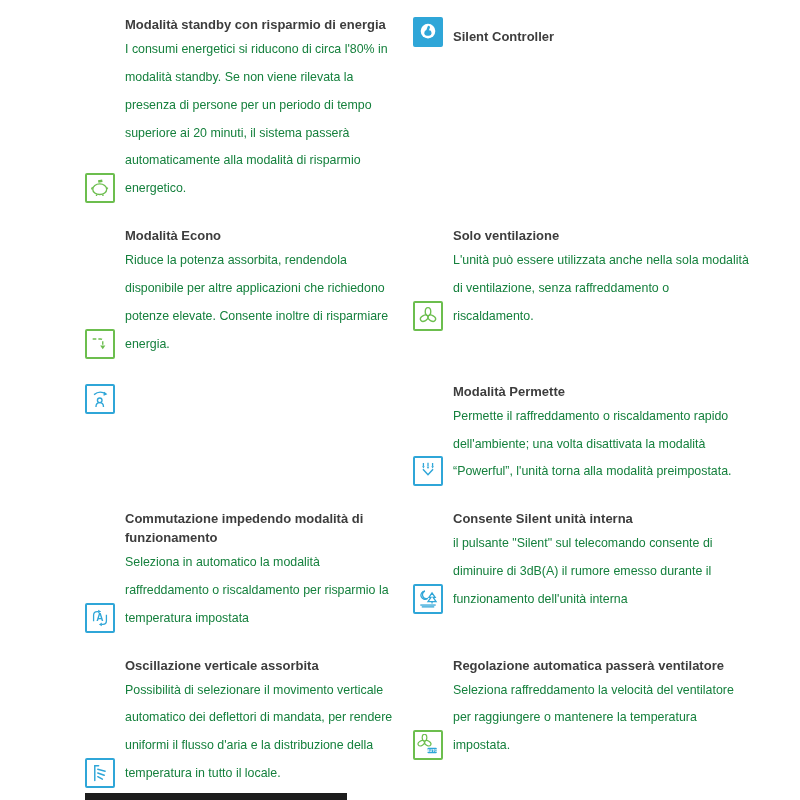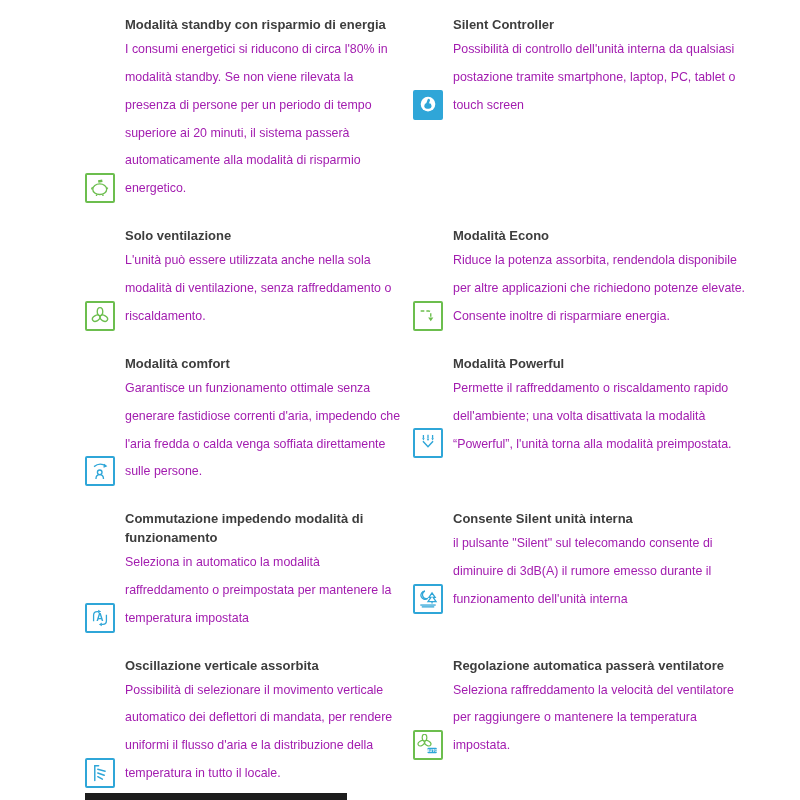--- a/index.html
+++ b/index.html
@@ -31,21 +31,21 @@
   .icon-box svg { display: block; }
   .feature-text { flex: 1; min-width: 0; }
   .feature-title {
     font-size: 13px;
     font-weight: bold;
     color: #3d3d3d;
     line-height: 1.45;
   }
   .feature-desc {
     font-size: 12.4px;
-    color: #a21caf;
+    color: #15803d;
     line-height: 2.25;
     margin-top: 1px;
   }
   .footer-bar {
     position: absolute;
     left: 85px;
     bottom: 0;
     width: 262px;
     height: 7px;
   }
@@ -77,101 +77,96 @@
         <svg width="22" height="22" viewBox="0 0 24 24">
           <circle cx="12" cy="11" r="8" fill="#ffffff"></circle>
       <g fill="#2fa6d8">
             <rect x="10.6" y="5.2" width="2.8" height="7.5" rx="1.4" transform="rotate(20 12 9)"></rect>
       <rect x="8" y="10.2" width="7.8" height="5.8" rx="2.6"></rect>
           </g>
         </svg>
       </span>
     <div class="feature-text">
       <h3 class="feature-title">Silent Controller</h3>
-      <p class="feature-desc">Possibilità di controllo dell'unità interna da qualsiasi postazione tramite smartphone, laptop, PC, tablet o touch screen</p>
+    </div>
+  </div>
+
+  <div class="feature">
+    <span class="icon-box" style="border-color: rgb(108, 190, 78);">
+        <svg width="22" height="22" viewBox="0 0 24 24">
+          <path d="M4 6.5 h8.5 q2.5 0 2.5 2.5 v5.5" fill="none" stroke="#6cbe4e" stroke-width="1.5" stroke-dasharray="4 2.2"></path>
+      <path d="M12.2 13.6 L15 17.8 L17.8 13.6 Z" fill="#6cbe4e"></path>
+        </svg>
+      </span>
+    <div class="feature-text">
+      <h3 class="feature-title">Modalità Econo</h3>
+      <p class="feature-desc">Riduce la potenza assorbita, rendendola disponibile per altre applicazioni che richiedono potenze elevate. Consente inoltre di risparmiare energia.</p>
     </div>
   </div>
 
   <div class="feature">
     <span class="icon-box" style="border-color: rgb(108, 190, 78);">
         <svg width="22" height="22" viewBox="0 0 24 24">
           <g stroke="#6cbe4e" fill="none" stroke-width="1.5">
   <ellipse cx="12" cy="7.2" rx="3" ry="4.4"></ellipse>
   <ellipse cx="12" cy="7.2" rx="3" ry="4.4" transform="rotate(120 12 12)"></ellipse>
   <ellipse cx="12" cy="7.2" rx="3" ry="4.4" transform="rotate(240 12 12)"></ellipse>
           </g>
         </svg>
       </span>
     <div class="feature-text">
       <h3 class="feature-title">Solo ventilazione</h3>
       <p class="feature-desc">L'unità può essere utilizzata anche nella sola modalità di ventilazione, senza raffreddamento o riscaldamento.</p>
-    </div>
-  </div>
-
-  <div class="feature">
-    <span class="icon-box" style="border-color: rgb(108, 190, 78);">
-        <svg width="22" height="22" viewBox="0 0 24 24">
-          <path d="M4 6.5 h8.5 q2.5 0 2.5 2.5 v5.5" fill="none" stroke="#6cbe4e" stroke-width="1.5" stroke-dasharray="4 2.2"></path>
-      <path d="M12.2 13.6 L15 17.8 L17.8 13.6 Z" fill="#6cbe4e"></path>
-        </svg>
-      </span>
-    <div class="feature-text">
-      <h3 class="feature-title">Modalità Econo</h3>
-      <p class="feature-desc">Riduce la potenza assorbita, rendendola disponibile per altre applicazioni che richiedono potenze elevate. Consente inoltre di risparmiare energia.</p>
     </div>
   </div>
 
   <div class="feature">
     <span class="icon-box" style="border-color: rgb(47, 166, 216);">
         <svg width="22" height="22" viewBox="0 0 24 24">
           <g stroke="#2fa6d8" fill="none" stroke-width="1.5">
       <path d="M5.5 7.2 q6.5 -5.2 13 -0.4"></path>
             <path d="M16.2 4.6 l2.4 2.1 l-2.8 1.2"></path>
       <circle cx="11.7" cy="13.4" r="2.5"></circle>
       <path d="M7.6 20.6 q0 -4.6 4.1 -4.6 q4.1 0 4.1 4.6"></path>
           </g>
         </svg>
       </span>
-    <div class="feature-text">
-      <h3 class="feature-title">Modalità comfort</h3>
-      <p class="feature-desc">Garantisce un funzionamento ottimale senza generare fastidiose correnti d'aria, impedendo che l'aria fredda o calda venga soffiata direttamente sulle persone.</p>
-    </div>
   </div>
 
   <div class="feature">
     <span class="icon-box" style="border-color: rgb(47, 166, 216);">
         <svg width="22" height="22" viewBox="0 0 24 24">
           <path d="M6.5 10 L12 16 L17.5 10" stroke="#2fa6d8" fill="none" stroke-width="1.6"></path>
       <path d="M7 3.4 v3.8 M12 2.9 v4.3 M17 3.4 v3.8" stroke="#2fa6d8" stroke-width="1.4"></path>
       <g fill="#2fa6d8">
             <path d="M5.6 6.8 L7 9.2 L8.4 6.8 Z"></path>
             <path d="M10.6 7.3 L12 9.7 L13.4 7.3 Z"></path>
             <path d="M15.6 6.8 L17 9.2 L18.4 6.8 Z"></path>
           </g>
         </svg>
       </span>
     <div class="feature-text">
-      <h3 class="feature-title">Modalità Powerful</h3>
+      <h3 class="feature-title">Modalità Permette</h3>
       <p class="feature-desc">Permette il raffreddamento o riscaldamento rapido dell'ambiente; una volta disattivata la modalità “Powerful”, l'unità torna alla modalità preimpostata.</p>
     </div>
   </div>
 
   <div class="feature">
     <span class="icon-box" style="border-color: rgb(47, 166, 216);">
         <svg width="22" height="22" viewBox="0 0 24 24">
           <text x="12" y="15.8" font-size="11" font-weight="bold" fill="#2fa6d8" text-anchor="middle" font-family="sans-serif">A</text>
       <path d="M5 15.5 V9 Q5 5 9 5 h1.5" fill="none" stroke="#2fa6d8" stroke-width="1.4"></path>
       <path d="M10 2.9 L13.2 5 L10 7.1 Z" fill="#2fa6d8"></path>
       <path d="M19 8.5 v6.5 q0 4 -4 4 h-1.5" fill="none" stroke="#2fa6d8" stroke-width="1.4"></path>
       <path d="M14 16.9 L10.8 19 L14 21.1 Z" fill="#2fa6d8"></path>
         </svg>
       </span>
     <div class="feature-text">
       <h3 class="feature-title">Commutazione impedendo modalità di funzionamento</h3>
-      <p class="feature-desc">Seleziona in automatico la modalità raffreddamento o preimpostata per mantenere la temperatura impostata</p>
+      <p class="feature-desc">Seleziona in automatico la modalità raffreddamento o riscaldamento per risparmio la temperatura impostata</p>
     </div>
   </div>
 
   <div class="feature">
     <span class="icon-box" style="border-color: rgb(47, 166, 216);">
         <svg width="22" height="22" viewBox="0 0 24 24">
           <g stroke="#2fa6d8" fill="none" stroke-width="1.4">
       <path d="M8.6 3.4 a4.5 4.5 0 1 0 3.2 7.8 a3.6 3.6 0 1 1 -3.2 -7.8 Z"></path>
       <path d="M16.4 5.2 l-3.4 5 h2.2 l-3.2 4.6 h8.8 l-3.2 -4.6 h2.2 Z"></path>
       <line x1="16.4" y1="14.8" x2="16.4" y2="17"></line>

